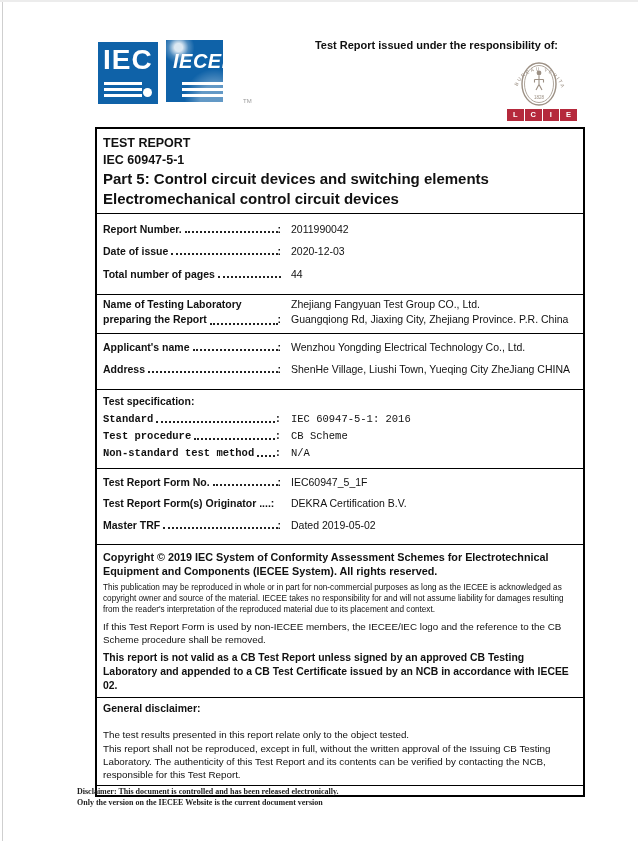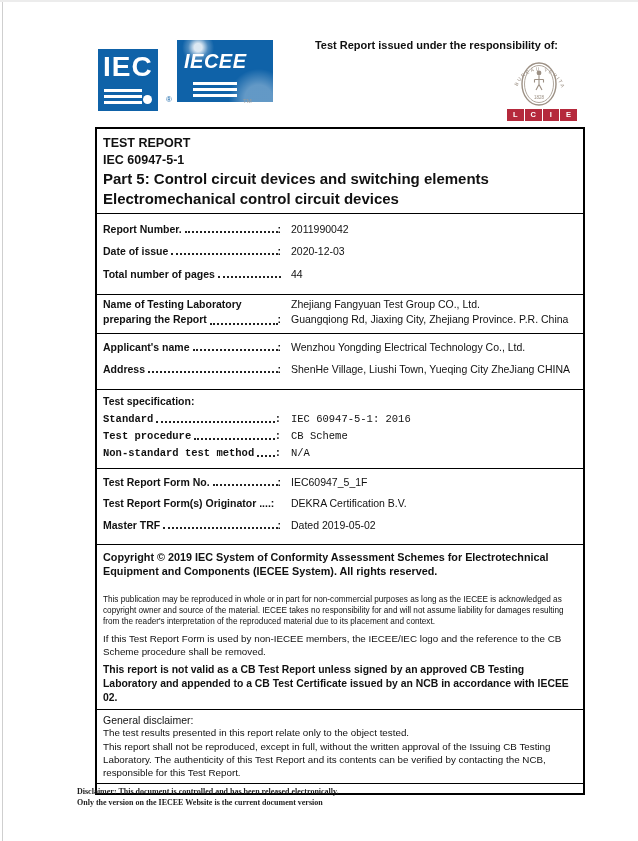--- a/index.html
+++ b/index.html
@@ -2,28 +2,28 @@
 <html><head>
 <meta charset="utf-8">
 <style>
   * { margin:0; padding:0; box-sizing:border-box; }
   body { background:#fff; font-family:"Liberation Sans", sans-serif; color:#111; }
   .page { position:relative; width:638px; height:841px; background:#fff; overflow:hidden;
           border-top:2px solid #ececec; }
   .left-edge { position:absolute; left:2px; top:0; bottom:0; width:1px; background:#cfcfcf; }
 
   
-  .iec-logo { position:absolute; left:98px; top:47px; width:60px; height:62px;
+  .iec-logo { position:absolute; left:98px; top:40px; width:60px; height:62px;
               background:#0f62a8; color:#fff; }
   .iec-text { position:absolute; left:5px; top:2px; font-weight:bold; font-size:28px; letter-spacing:1px; }
   .iec-line { position:absolute; left:6px; height:2.5px; background:#fff; width:38px; }
   .iec-dot  { position:absolute; width:9px; height:9px; border-radius:50%; background:#fff; left:45px; top:46px; }
   .reg-mark { position:absolute; left:166px; top:93px; font-size:8px; color:#0f62a8; }
 
-  .iecee-logo { position:absolute; left:177px; top:38px; width:96px; height:62px;
+  .iecee-logo { position:absolute; left:166px; top:38px; width:57px; height:62px;
                 background:
                   radial-gradient(circle at 22% 12%, rgba(255,255,255,.85) 0 4px, rgba(255,255,255,.25) 10px, rgba(255,255,255,0) 16px),
                   radial-gradient(circle at 85% 95%, rgba(255,255,255,.35) 0 14px, rgba(255,255,255,0) 30px),
                   #0f62a8;
                 color:#fff; }
   .iecee-text { position:absolute; left:7px; top:10px; font-weight:bold; font-style:italic;
                 font-size:20px; letter-spacing:.5px; }
   .iecee-line { position:absolute; left:16px; height:2.5px; background:#fff; width:44px; }
   .tm-mark { position:absolute; left:243px; top:96px; font-size:6px; color:#9a9a9a; }
 
@@ -63,28 +63,28 @@
   .fvalue-multi div { line-height:15px; white-space:nowrap; }
 
   .applicant-cell { min-height:44px; padding-top:7px; }
   .spec-cell { min-height:69px; padding-top:5px; }
   .spec-cell .row { margin-bottom:4px;font-family:Liberation Mono, monospace; }
   .sec-heading { font-weight:bold; font-size:10.5px; margin-bottom:6px; }
   .trf-cell { min-height:60px; padding-top:7px; }
   .trf-cell .row { margin-bottom:8px; }
 
   .copyright-cell { min-height:123px; padding-top:5px; }
-  .p-bold1 { font-weight:bold; font-size:10.8px; line-height:1.3; margin-bottom:16px; }
+  .p-bold1 { font-weight:bold; font-size:10.8px; line-height:1.3; margin-bottom:4px; }
   .p-small { font-size:8.2px; line-height:1.35; margin-bottom:5px; }
   .p-norm  { font-size:9.8px; line-height:1.35; margin-bottom:5px; }
   .p-bold2 { font-weight:bold; font-size:10.4px; line-height:1.35; }
 
   .gd-cell { min-height:69px; padding-top:4px; }
   .gd-cell .p-norm { margin-bottom:0; }
-  .gd-heading { font-weight:normal; font-size:10.5px; margin-bottom:0; }
+  .gd-heading { font-weight:bold; font-size:10.5px; margin-bottom:14px; }
 
   .empty-cell { min-height:10px; padding:0; }
 
   
   .footer-disclaimer { position:absolute; left:77px; top:784px;
                        font-family:"Liberation Serif", serif; font-size:8px;
                        line-height:1.4; color:#222; font-weight:bold; }
 </style>
 </head>
 <body>

